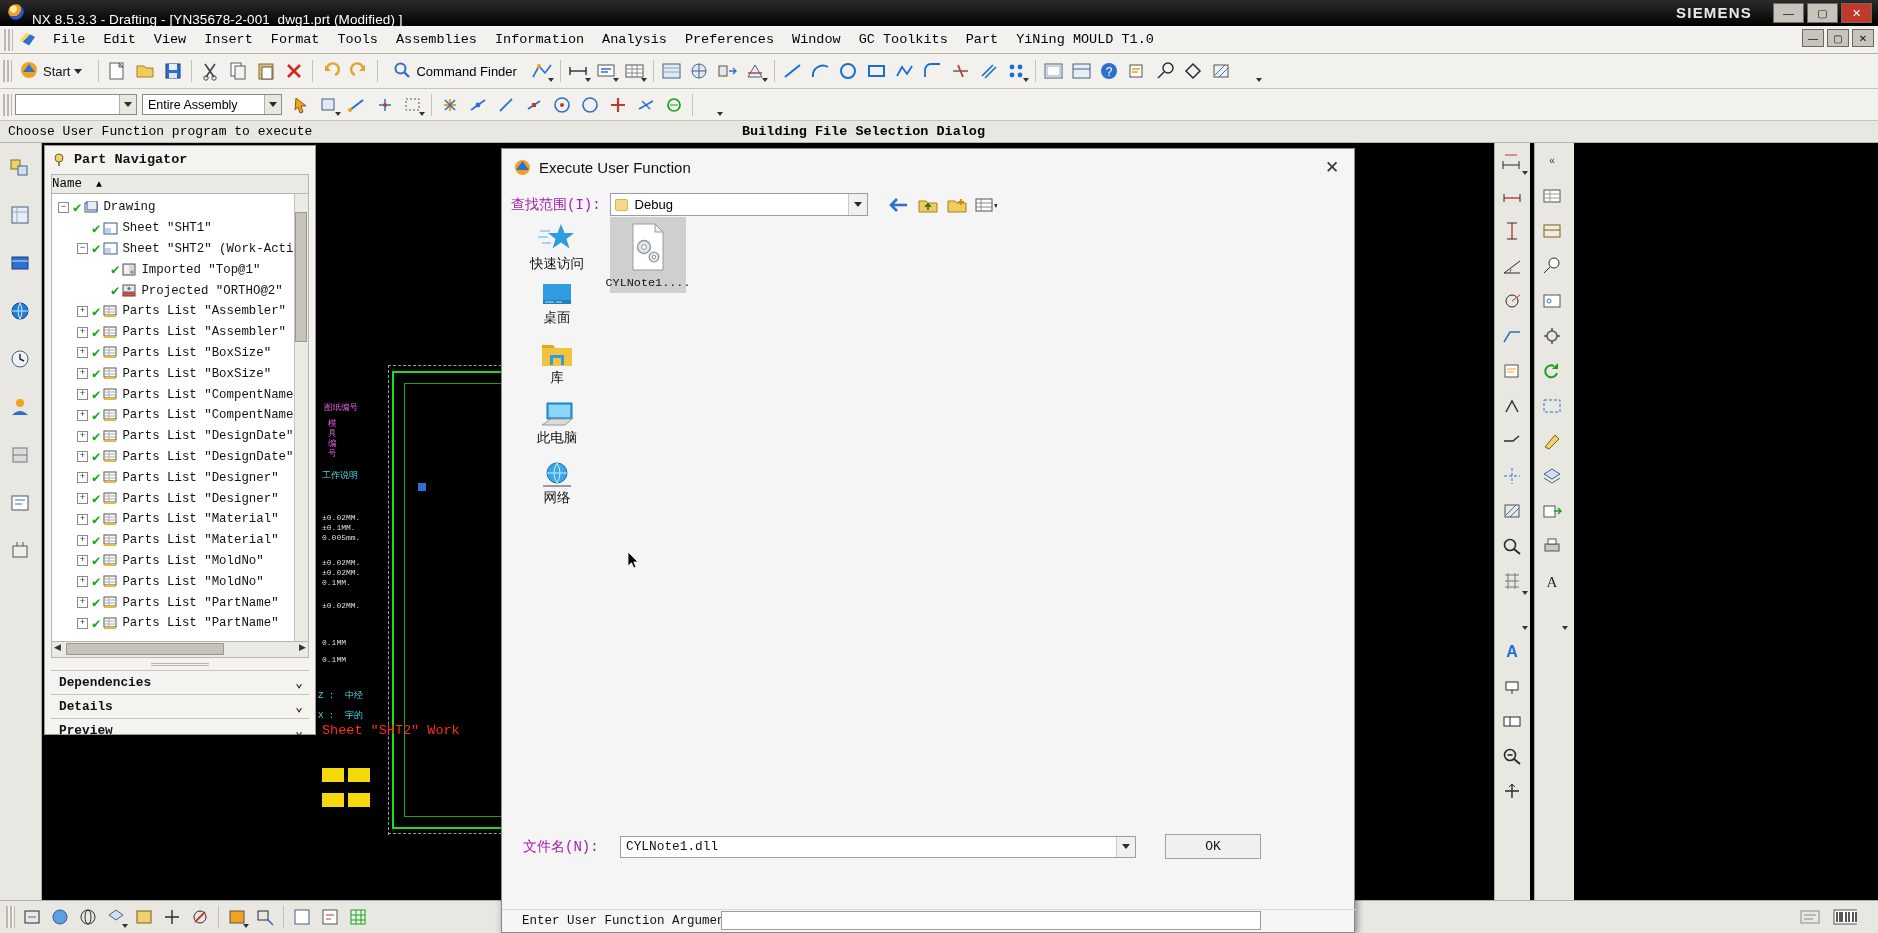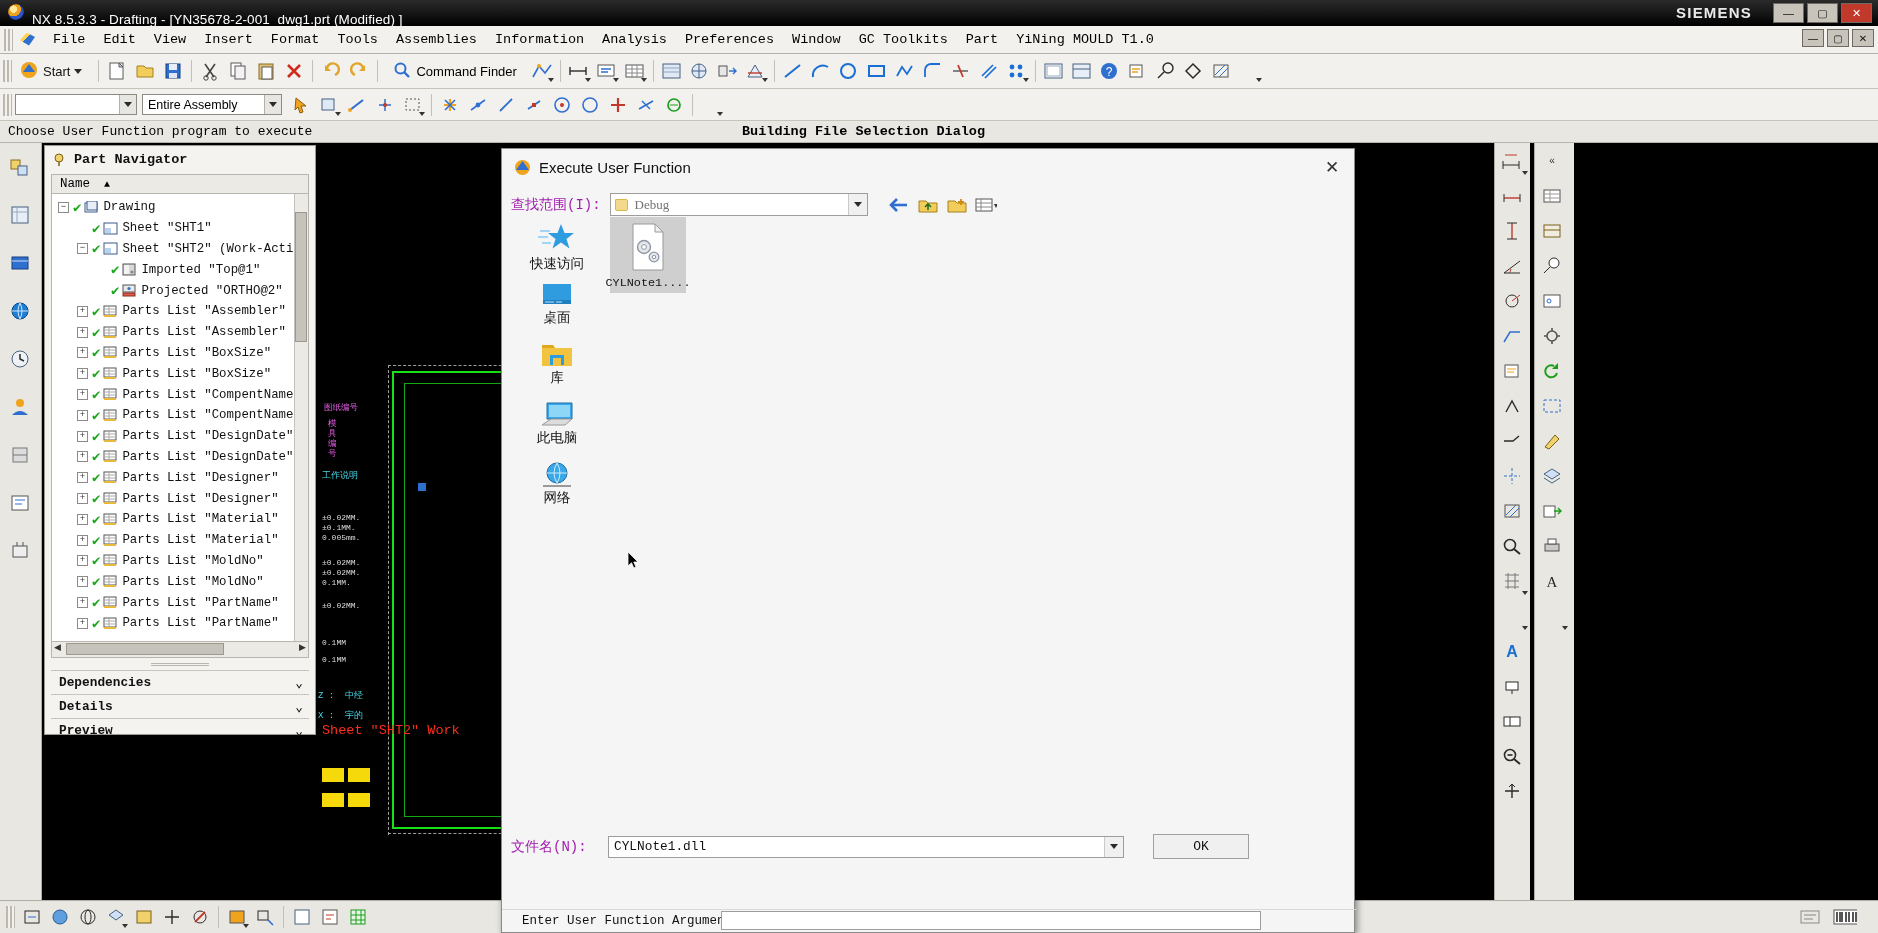--- a/index.html
+++ b/index.html
@@ -109,21 +109,21 @@
     background:#e9e7e2; border-right:1px solid #b0ada6; }
   .rail-btn { width:40px;height:48px; display:flex;align-items:center;justify-content:center; }
 
   
   .pn { position:absolute; left:44px; top:145px; width:272px; height:590px;
     background:#f4f3f0; border:1px solid #9b9890; box-shadow:1px 1px 3px rgba(0,0,0,.4); }
   .pn-head { height:26px; display:flex; align-items:center; gap:8px; padding-left:8px;
     font-family:"Liberation Mono",monospace; font-size:13.5px; font-weight:bold; color:#111; }
   .pn-head .pin { width:13px;height:13px; }
   .pn-colhdr { margin:2px 6px 0 6px; height:20px; background:#eceae5; border:1px solid #b8b5ae;
-    display:flex; align-items:center; padding-left:8px; gap:14px;
+    display:flex; align-items:center; padding-left:0; gap:14px;
     font-family:"Liberation Mono",monospace; font-size:12.5px; }
   .pn-tree { margin:0 6px; height:448px; background:#fff; border:1px solid #b8b5ae; border-top:none;
     overflow:hidden; position:relative; }
   .trow { height:20.8px; display:flex; align-items:center; white-space:nowrap;
      font-family:"Liberation Mono","DejaVu Sans Mono",monospace; font-size:12.4px; color:#111; }
   .exp { width:11px;height:11px;border:1px solid #8b8b8b;background:#fff; display:inline-flex;
      align-items:center;justify-content:center; font-size:9px; line-height:9px; color:#333; margin-right:4px; flex:0 0 auto;}
   .chk { color:#1aa81a; font-size:14px; font-weight:bold; margin-right:3px; flex:0 0 auto; }
   .ticon { width:15px;height:13px;margin-right:4px; flex:0 0 auto; }
   .pn-vscroll { position:absolute; right:0; top:0; width:14px; height:100%; background:#eceae5; border-left:1px solid #c4c1ba; }
@@ -155,36 +155,36 @@
   .dlg-title { height:36px; display:flex; align-items:center; padding:0 8px 0 12px; }
   .dlg-title .icon { width:17px;height:17px;margin-right:8px; }
   .dlg-title .txt { font-family:"Liberation Sans",sans-serif; font-size:15px; color:#111; }
   .dlg-close { margin-left:auto; width:28px;height:26px; display:flex;align-items:center;justify-content:center;
      font-size:17px; color:#333; }
   .dlg-row1 { display:flex; align-items:center; padding:8px 0 0 9px; }
   .lbl-cn { font-family:"Liberation Mono","DejaVu Sans",monospace; font-size:14px; color:#a21caf; white-space:nowrap; }
   .lookin-combo { margin-left:9px; width:258px; height:23px; border:1px solid #9d9d9d; background:#fff;
      display:flex; align-items:center; padding-left:4px; }
   .lookin-combo .fld { width:13px;height:12px; background:#f2d98b; border:1px solid #d8b84c; border-radius:1px 2px 2px 2px; margin-right:7px;}
-  .lookin-combo .nm { font-family:Liberation Serif, serif; font-size:13px; color:#737373; }
+  .lookin-combo .nm { font-family:Liberation Sans, sans-serif; font-size:13px; color:#000000; }
   .lookin-combo .arrow { margin-left:auto; width:19px; height:21px; background:#f0f0f0;
      border-left:1px solid #c9c9c9; display:flex;align-items:center;justify-content:center; }
   .nav-icons { display:flex; align-items:center; gap:7px; margin-left:20px; }
   .nav-ic { width:22px; height:22px; display:flex;align-items:center;justify-content:center; position:relative;}
 
   .places { position:absolute; left:9px; top:72px; width:92px; }
   .place { height:60px; display:flex; flex-direction:column; align-items:center; justify-content:flex-start; }
   .place .lbl { font-family:"DejaVu Sans","Liberation Sans",sans-serif; font-size:13.5px; color:#111; margin-top:0; }
   .filepane { position:absolute; left:104px; top:68px; width:740px; height:470px; background:#f5f5f5; }
   .fileitem { position:absolute; left:4px; top:0px; width:76px; height:76px;
      display:flex; flex-direction:column; align-items:center; justify-content:flex-start;
      background:#cfcfcf; padding-top:5px; }
   .fileitem .cap { font-family:"Liberation Mono",monospace; font-size:11.8px; color:#111; margin-top:4px; }
 
-  .dlg-bottom { position:absolute; left:0; top:685px; width:854px; }
+  .dlg-bottom { position:absolute; left:12px; top:685px; width:854px; }
   .brow { display:flex; align-items:center; margin-bottom:9px; padding-left:9px; }
   .brow .lbl-cn { width:97px; }
   .binput { width:516px; height:22px; border:1px solid #9d9d9d; background:#fff; display:flex; align-items:center; }
   .binput .val { font-family:"Liberation Mono",monospace; font-size:12.8px; color:#111; padding-left:5px; }
   .binput .arrow { margin-left:auto; width:19px;height:20px; background:#f0f0f0; border-left:1px solid #c9c9c9;
      display:flex;align-items:center;justify-content:center; }
   .bbtn { width:96px; height:25px; margin-left:29px; background:#f0f0f0; border:1px solid #a0a0a0;
      display:flex; align-items:center; justify-content:center;
      font-family:"Liberation Mono",monospace; font-size:13px; color:#111; }
   .dlg-footline { position:absolute; left:0; top:760px; width:854px; height:1px; background:#d9d9d9; }

